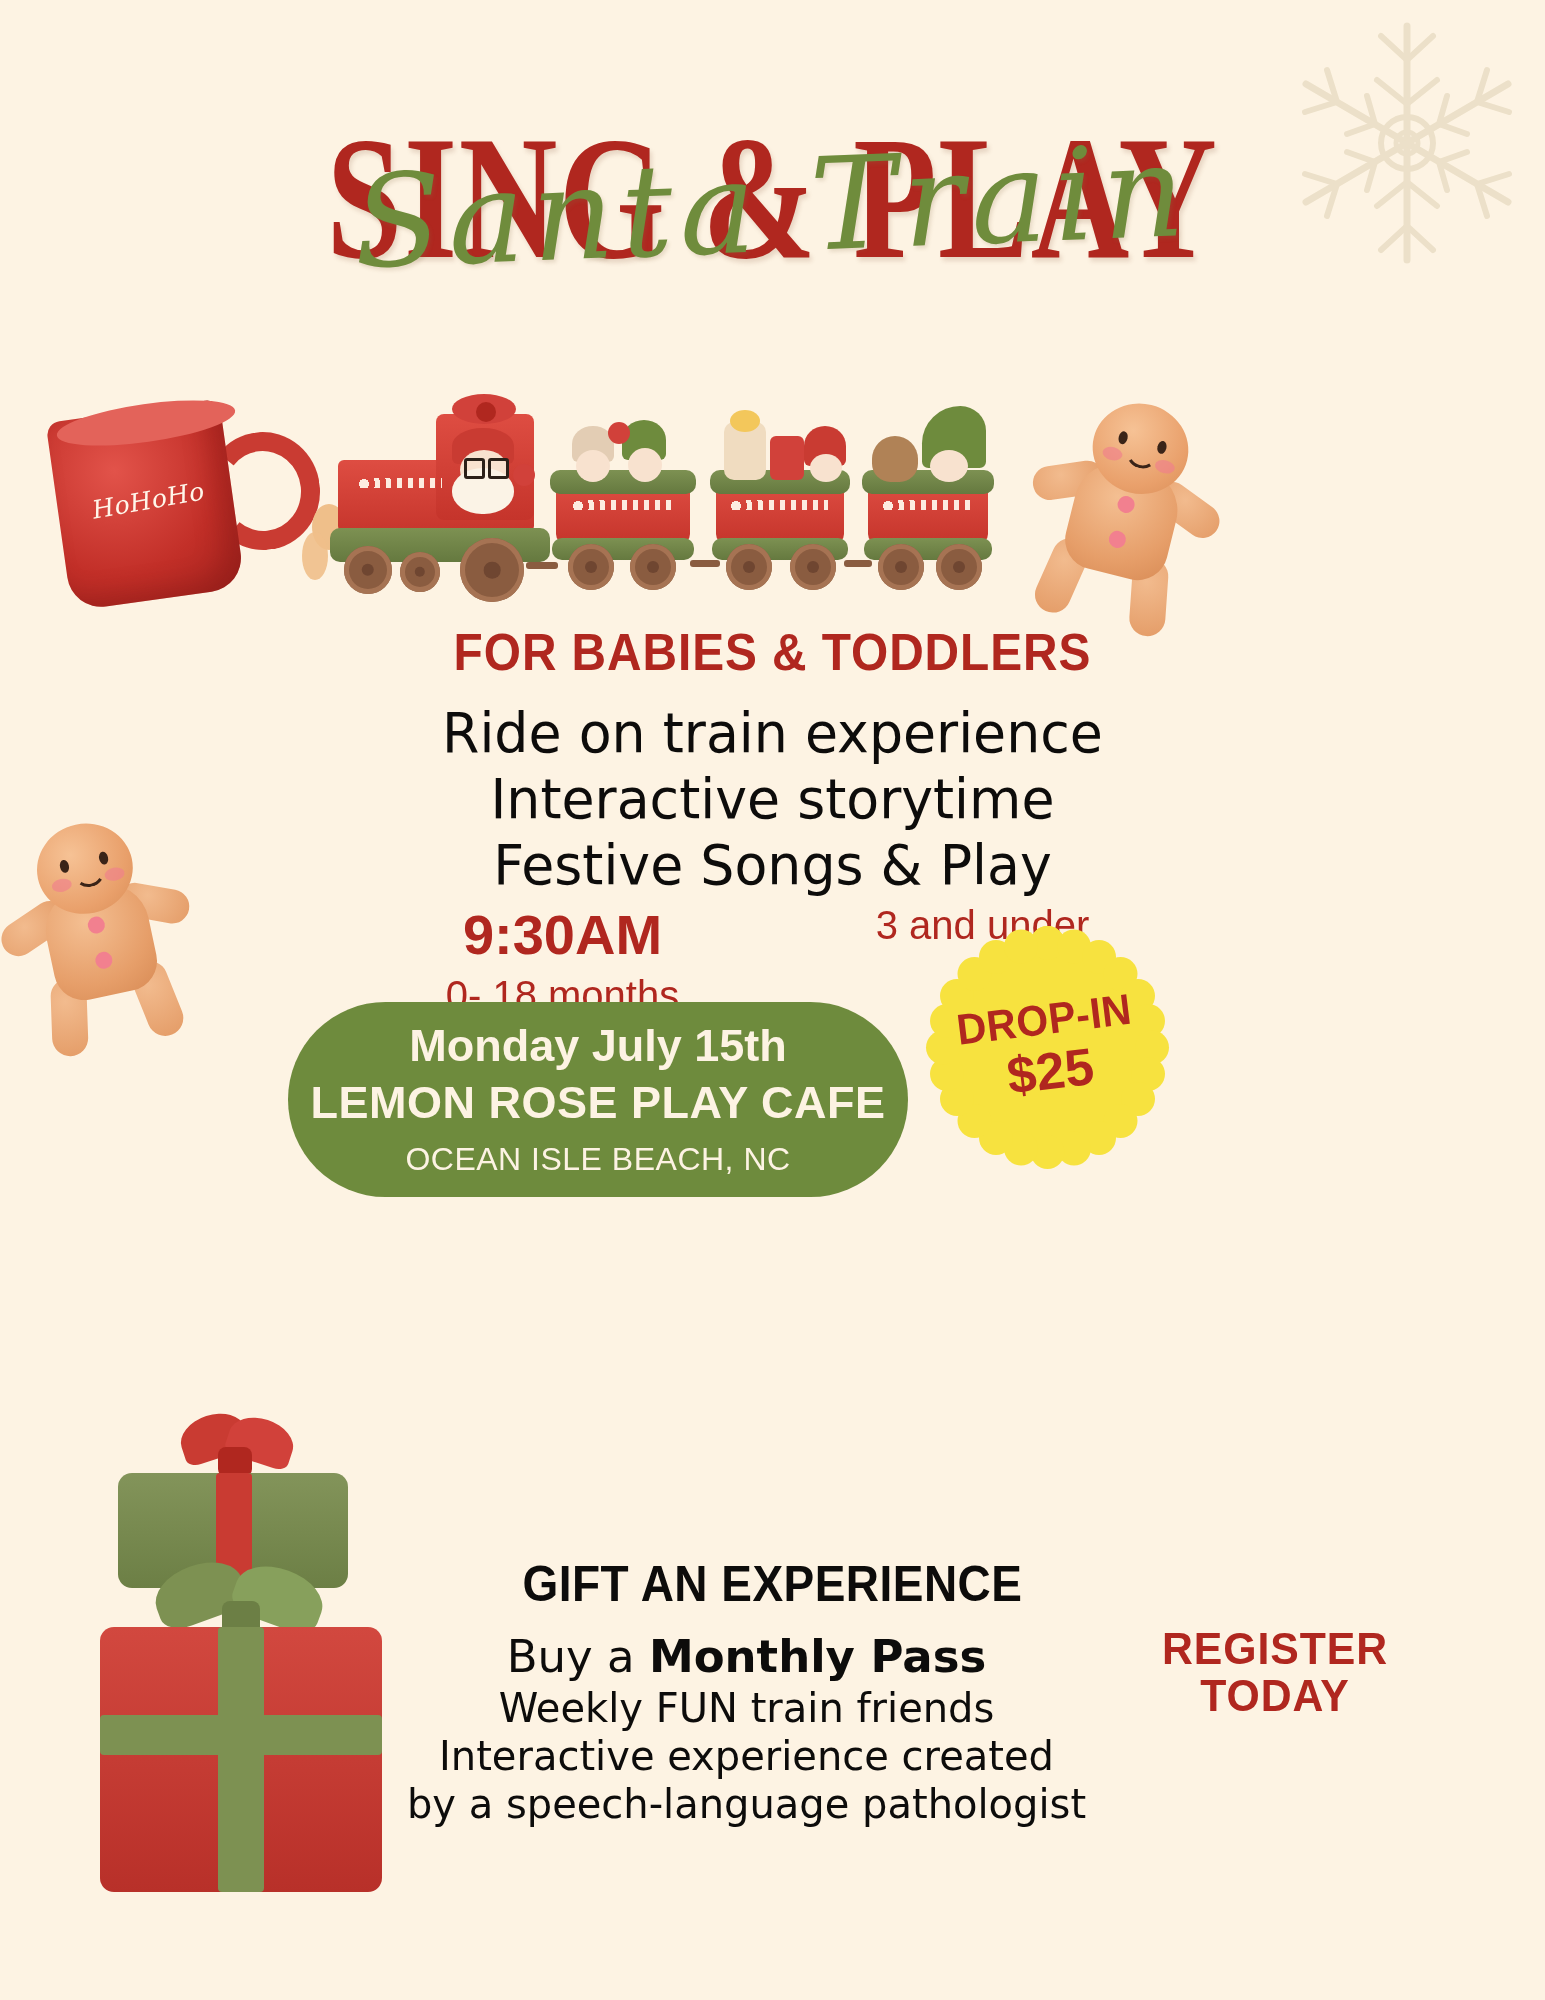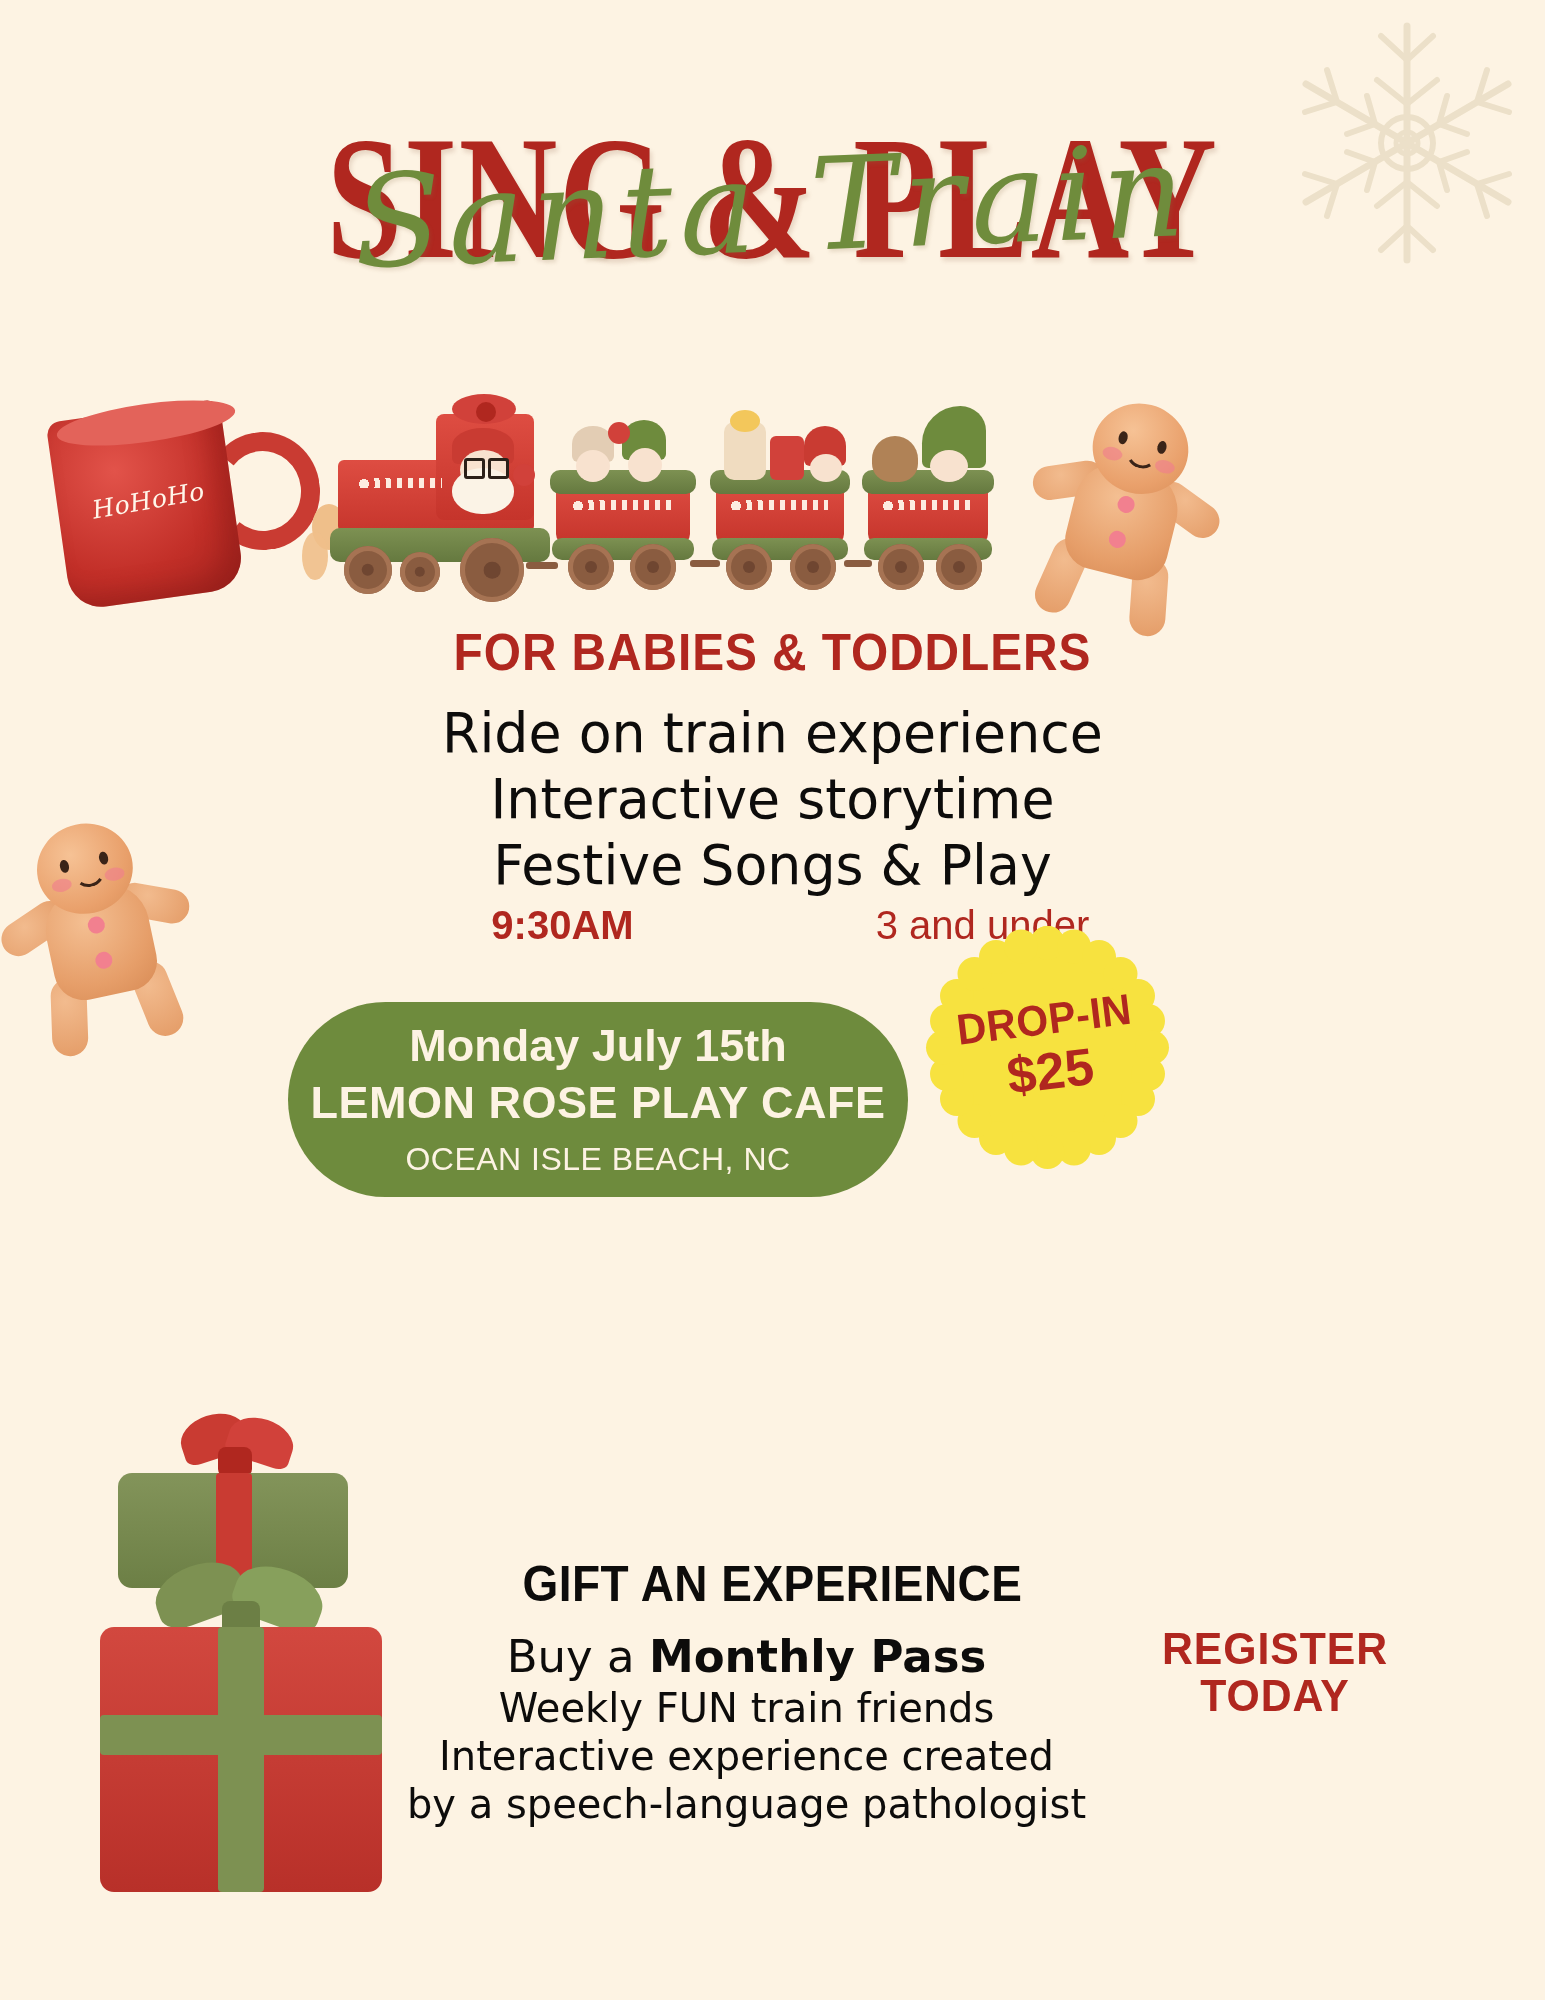--- a/index.html
+++ b/index.html
@@ -111,21 +111,21 @@
   .feature-lines{
     position:absolute;left:0;top:700px;width:1545px;text-align:center;
     font-family:"DejaVu Sans",sans-serif;
     font-size:56px;line-height:1.18;color:#0d0c0b;font-weight:400;
   }
   .feature-lines div{transform:scaleX(.96);}
 
   .times{position:absolute;left:0;top:900px;width:1545px;
     display:flex;justify-content:center;gap:120px;}
   .time-col{text-align:center;color:#b0271f;width:300px;}
-  .time-main{font-size:40px;font-weight:700;line-height:1.25;}
+  .time-main{font-size:56px;font-weight:700;line-height:1.25;}
   .time-sub{font-size:40px;font-weight:400;line-height:1.25;}
 
   
   .banner{
     position:absolute;left:288px;top:1002px;width:620px;height:195px;
     background:#6e8b3d;border-radius:100px;
     display:flex;flex-direction:column;align-items:center;justify-content:center;
     color:#fdf3e3;text-align:center;
   }
   .banner .b1{font-size:45px;font-weight:700;line-height:1.1;margin-bottom:6px;}
@@ -321,20 +321,21 @@
 
   <div class="feature-lines">
     <div>Ride on train experience</div>
     <div>Interactive storytime</div>
     <div>Festive Songs &amp; Play</div>
   </div>
 
   <div class="times">
     <div class="time-col">
       <div class="time-main">9:30AM</div>
+      <div class="time-sub">0- 18 months</div>
     </div>
     <div class="time-col">
       <div class="time-sub">3 and under</div>
     </div>
   </div>
 
   <div class="banner">
     <div class="b1">Monday July 15th</div>
     <div class="b2">LEMON ROSE PLAY CAFE</div>
     <div class="b3">OCEAN ISLE BEACH, NC</div>

